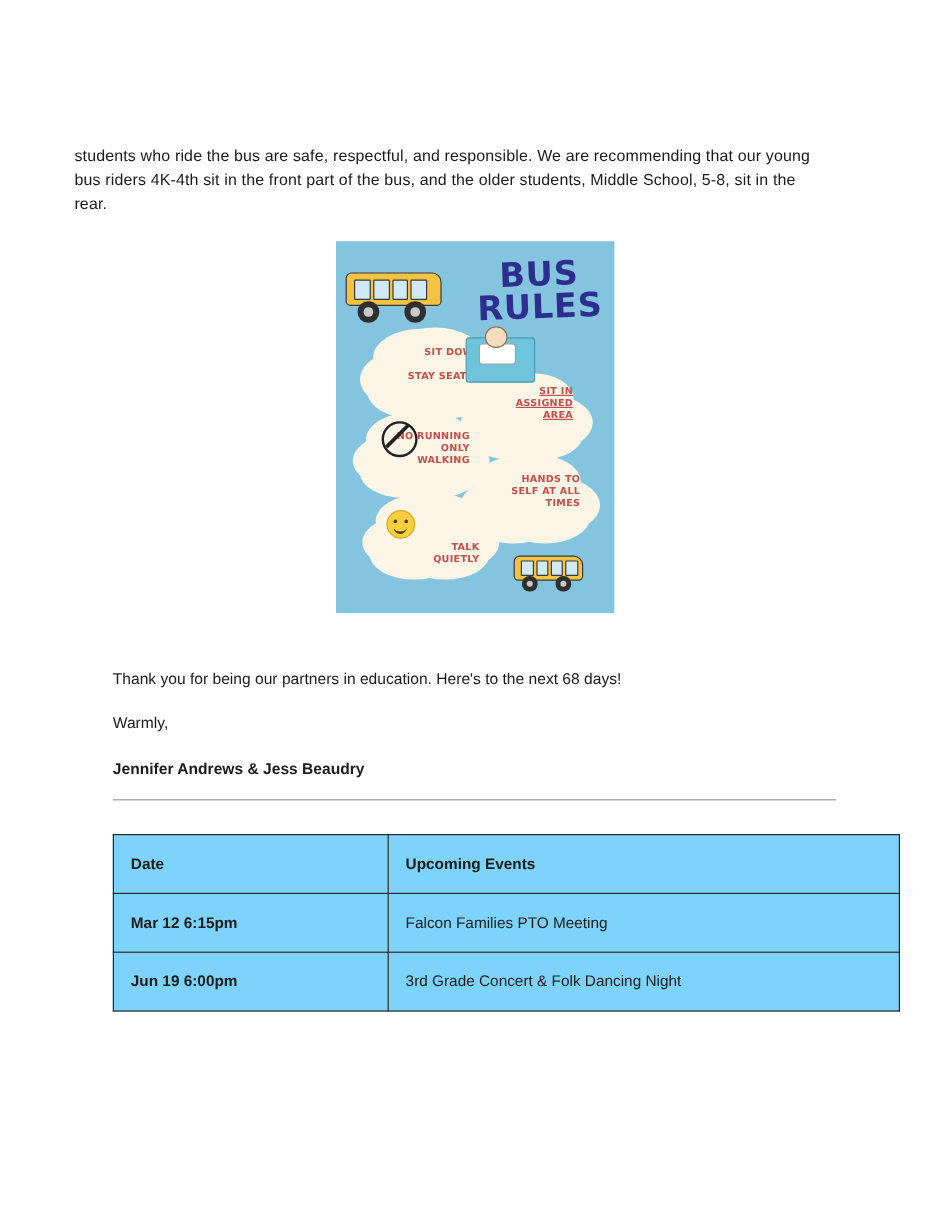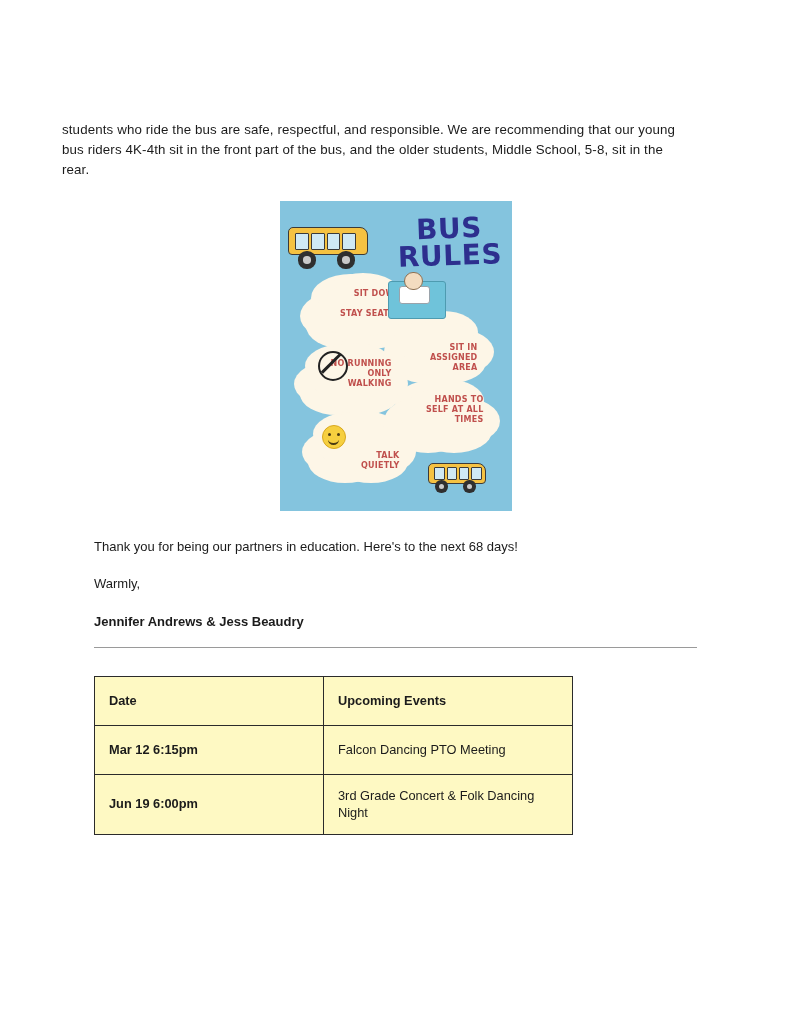--- a/index.html
+++ b/index.html
@@ -181,21 +181,21 @@
     position: absolute;
     left: 20%; top: 34%;
     width: 52%; height: 34%;
     background: #ffffff;
     border: 1px solid #9aa3ab;
     border-radius: 3px;
   }
 
   
   .closing {
-    margin-top: 26px;
+    margin-top: 45px;
     padding-left: 32px;
   }
   .closing p {
     margin: 0 0 18px 0;
     font-size: 13px;
     line-height: 1.5;
     color: #1b1b1b;
   }
   .closing p.signature {
     font-weight: bold;
@@ -207,23 +207,23 @@
     border-top: 1px solid #9a9a9a;
   }
 
   
   .table-wrap {
     margin: 28px 0 0 32px;
     width: 560px;
   }
   table.events {
     border-collapse: collapse;
-    width: 479px;
+    width: 656px;
     table-layout: fixed;
-    background: #fef9c3;
+    background: #7dd3fc;
   }
   table.events td {
     border: 1px solid #2b2b2b;
     padding: 13px 14px;
     font-size: 12.8px;
     line-height: 1.3;
     color: #1b1b1b;
     vertical-align: middle;
     height: 22px;
   }
@@ -279,21 +279,21 @@
         <div class="win" style="left:34%;"></div>
         <div class="win" style="left:56%;"></div>
         <div class="win" style="left:78%;"></div>
         <div class="wheel" style="left:14%;"></div>
         <div class="wheel" style="right:14%;"></div>
       </div>
 
       <div class="cloud-label" style="left:38px; top:88px; width:84px;">
         SIT DOWN<br>&amp;<br>STAY SEATED
       </div>
-      <div class="cloud-label" style="left:120px; top:142px; width:78px;">
+      <div class="cloud-label" style="left:120px; top:120px; width:78px;text-decoration:underline;">
         SIT IN<br>ASSIGNED<br>AREA
       </div>
       <div class="cloud-label" style="left:30px; top:158px; width:82px;">
         NO RUNNING<br>ONLY<br>WALKING
       </div>
       <div class="cloud-label" style="left:120px; top:194px; width:84px;">
         HANDS TO<br>SELF AT ALL<br>TIMES
       </div>
       <div class="cloud-label" style="left:62px; top:250px; width:58px;">
         TALK<br>QUIETLY
@@ -312,21 +312,21 @@
 
   <div class="table-wrap">
     <table class="events">
       <tbody>
         <tr class="head">
           <td class="col-date">Date</td>
           <td>Upcoming Events</td>
         </tr>
         <tr>
           <td class="col-date">Mar 12 6:15pm</td>
-          <td>Falcon Dancing PTO Meeting</td>
+          <td>Falcon Families PTO Meeting</td>
         </tr>
         <tr>
           <td class="col-date">Jun 19 6:00pm</td>
           <td>3rd Grade Concert &amp; Folk Dancing Night</td>
         </tr>
       </tbody>
     </table>
   </div>
 
 </div>

